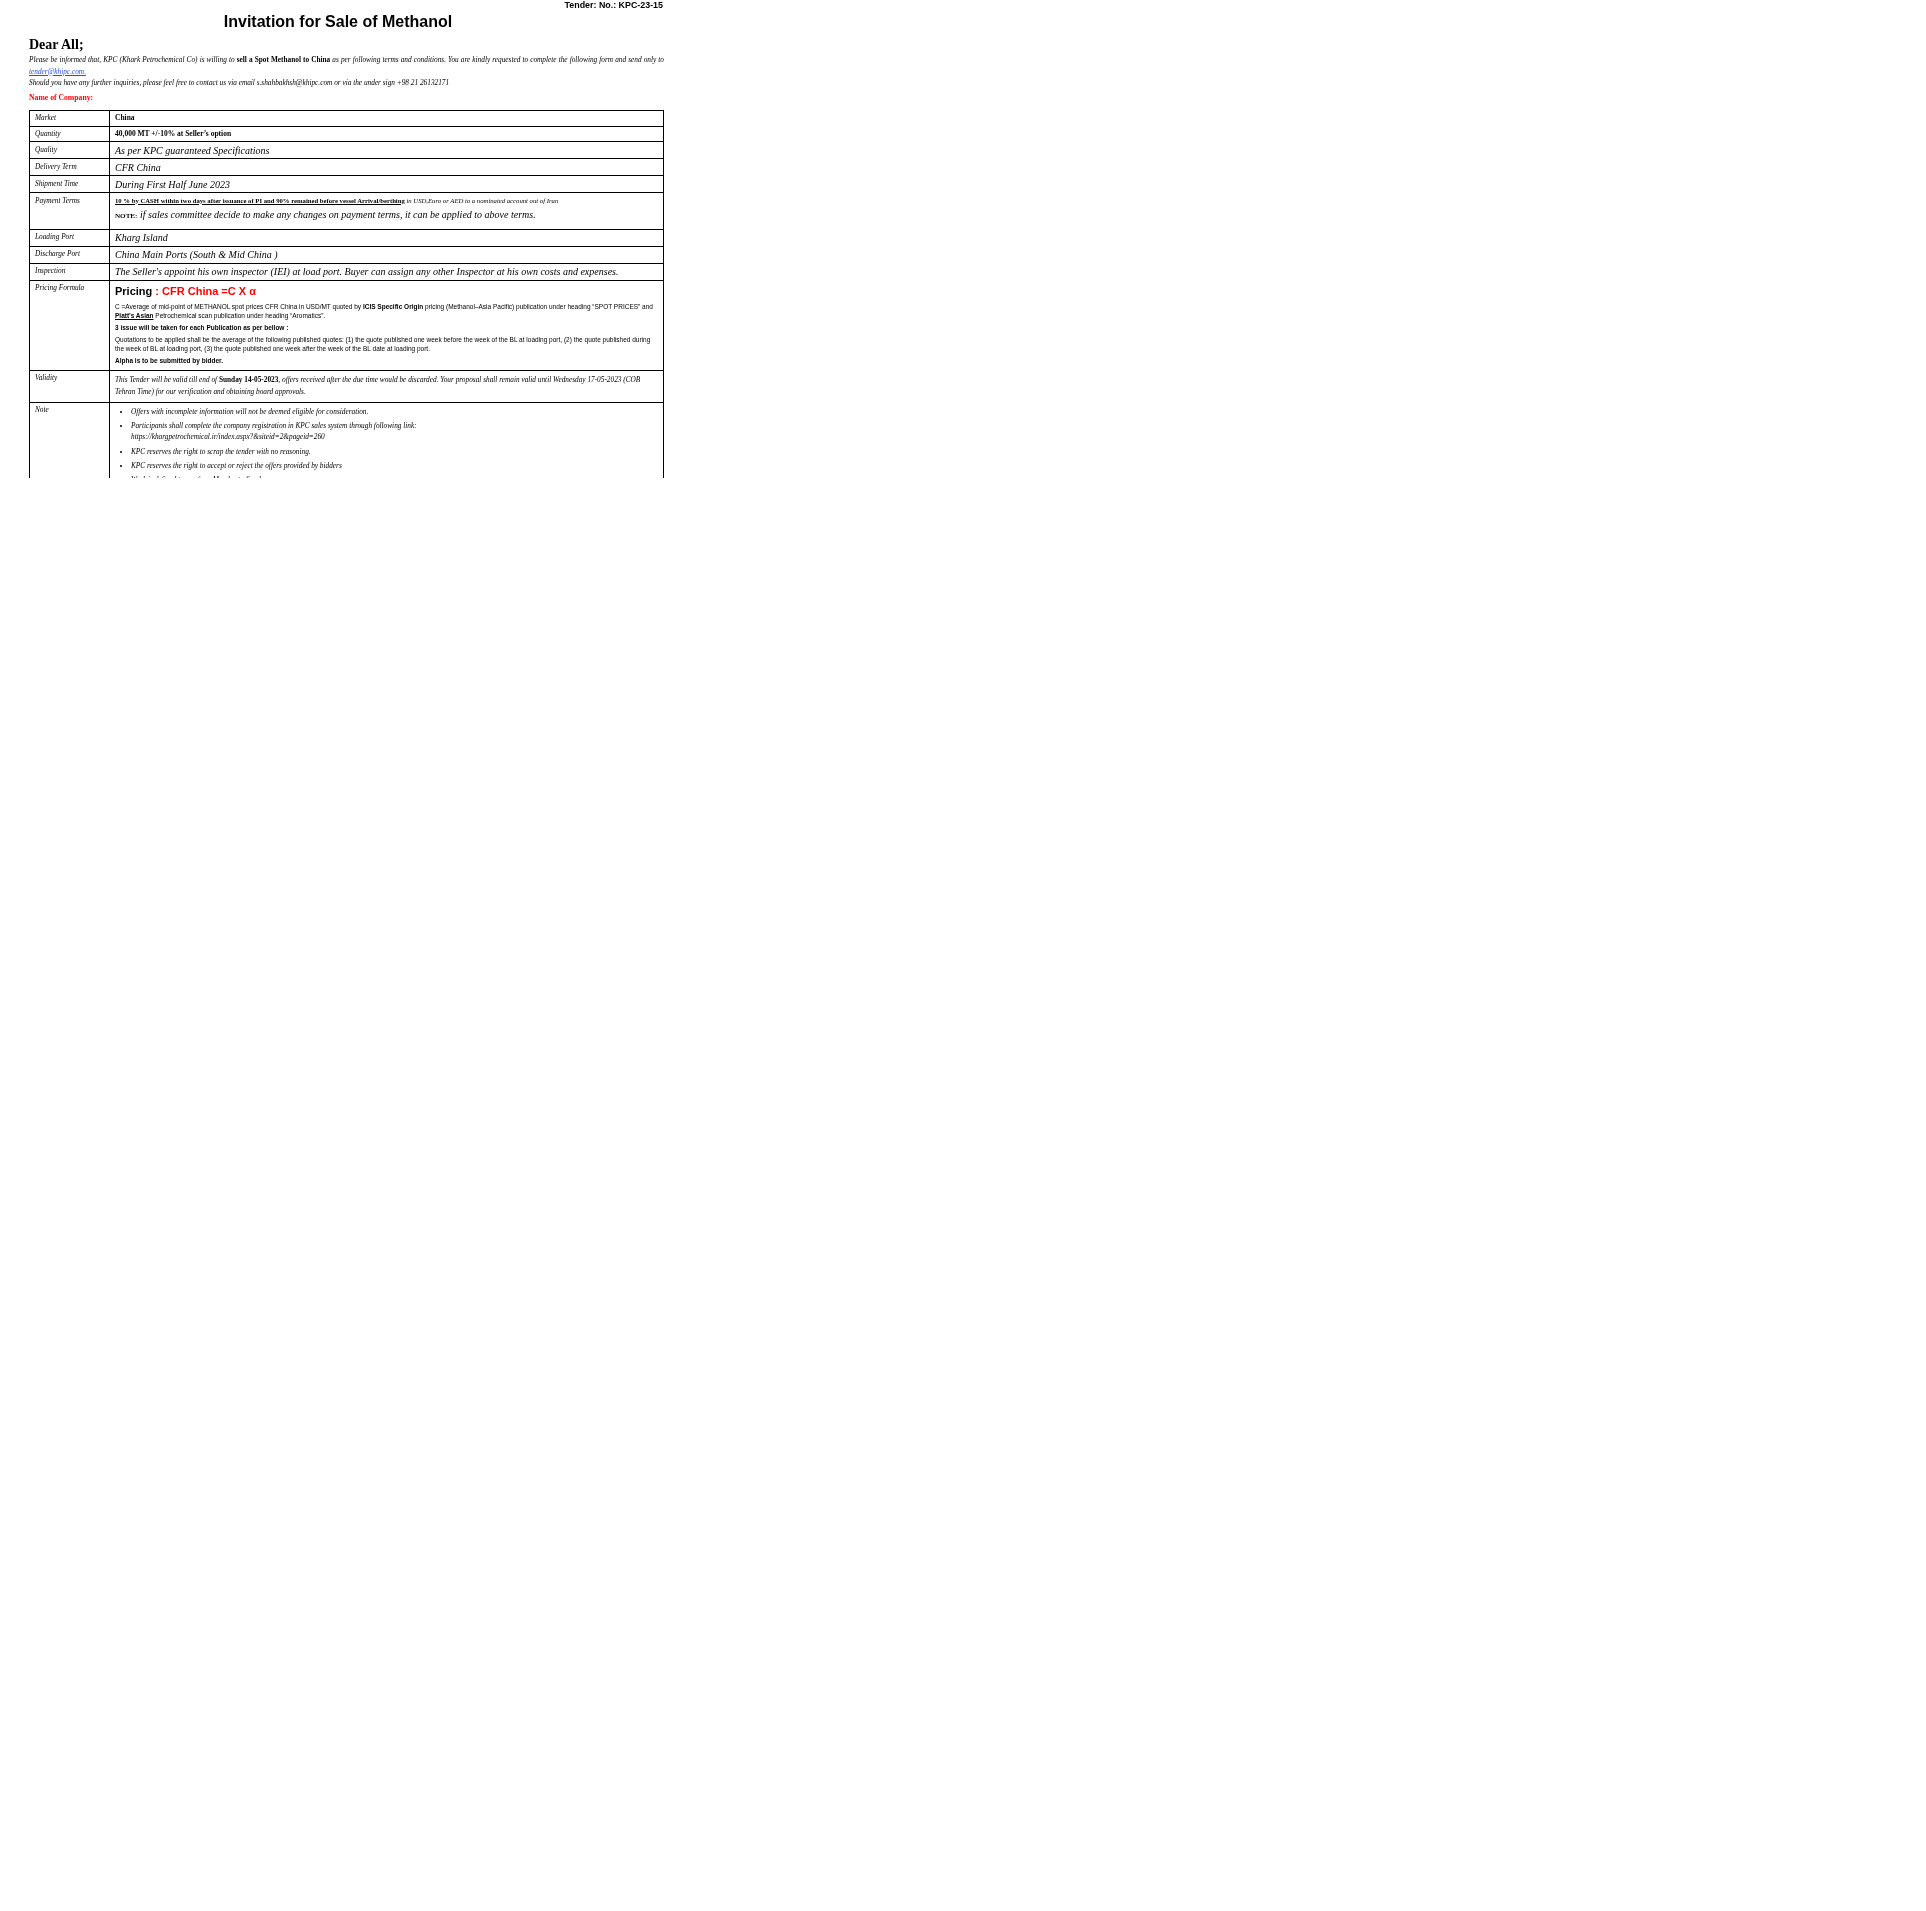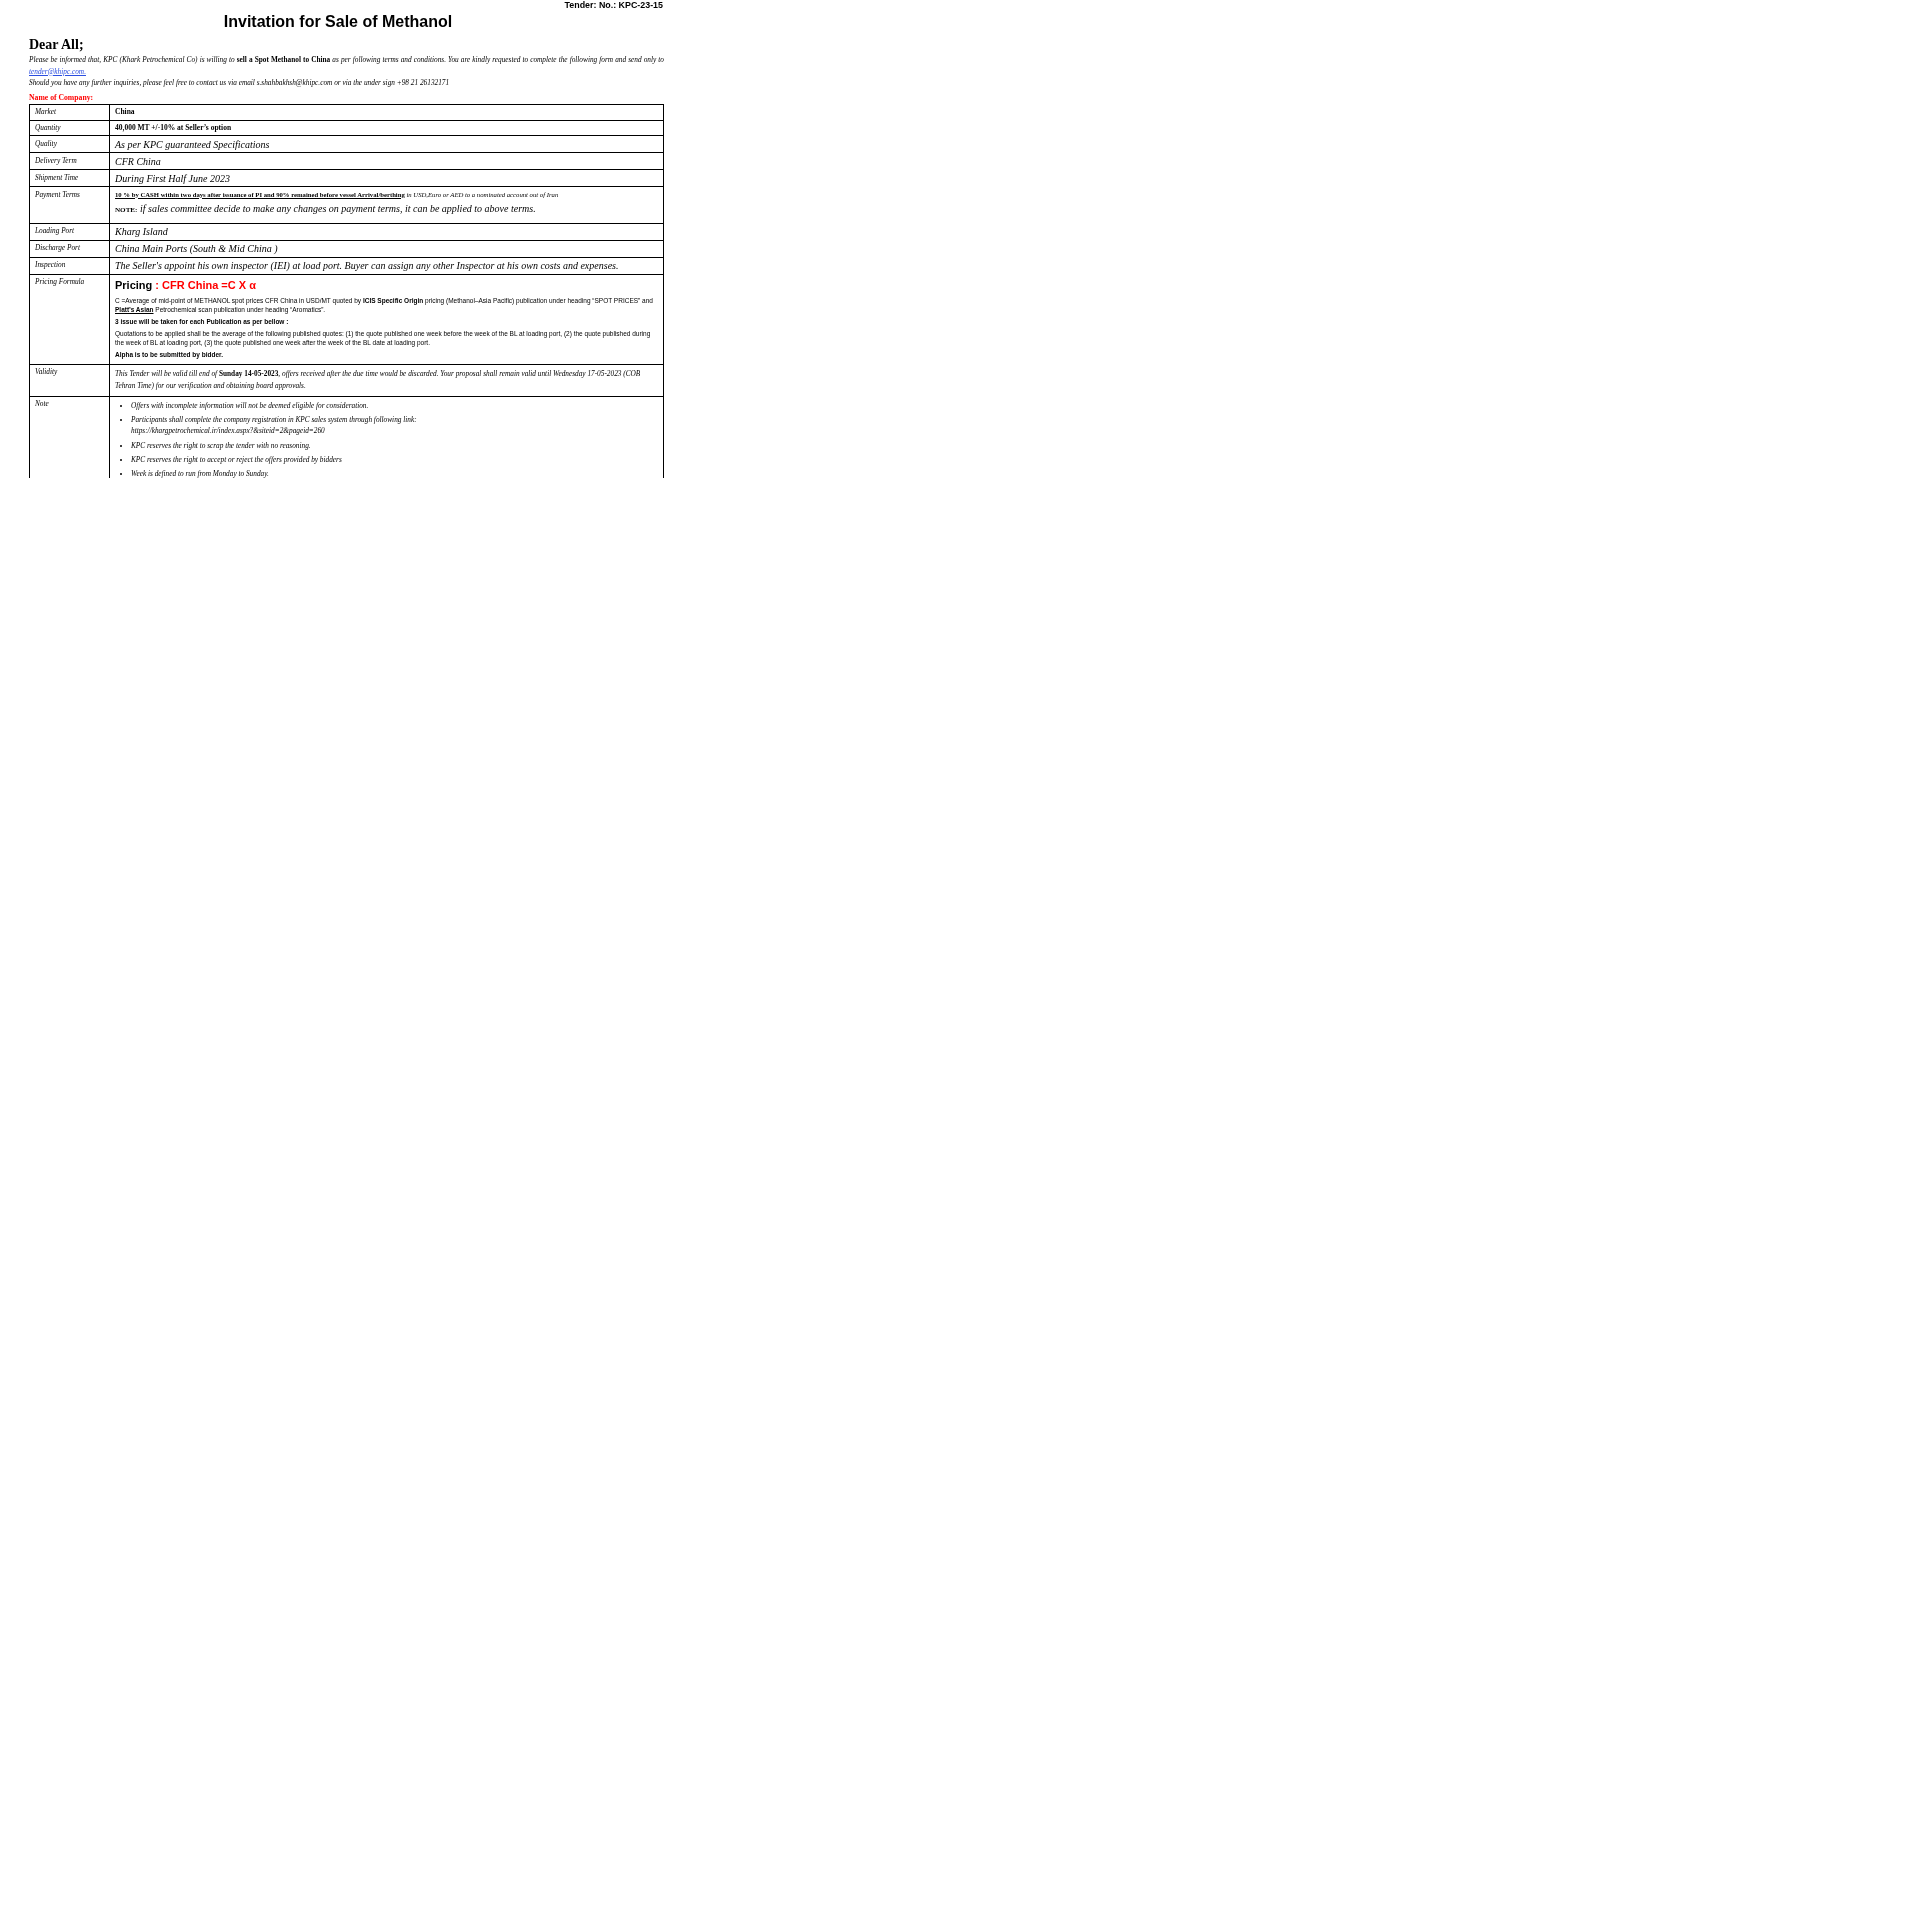--- a/index.html
+++ b/index.html
@@ -53,21 +53,21 @@
   }
   .company-label{
     color:var(--accent-red,#FF0000);
     font-weight:bold;
     font-size:7.7px;
     margin:3.9px 0 0 0;
   }
   table.terms{
     width:100%;
     border-collapse:collapse;
-    margin-top:2px;
+    margin-top:8px;
     border:1.2px solid #000;
   }
   table.terms td{
     border-left:0.8px solid #000;
     border-right:0.8px solid #000;
     border-top:1.2px solid #000;
     border-bottom:1.2px solid #000;
     vertical-align:top;
     padding:2.3px 5px 2.7px 5px;
     box-sizing:border-box;

